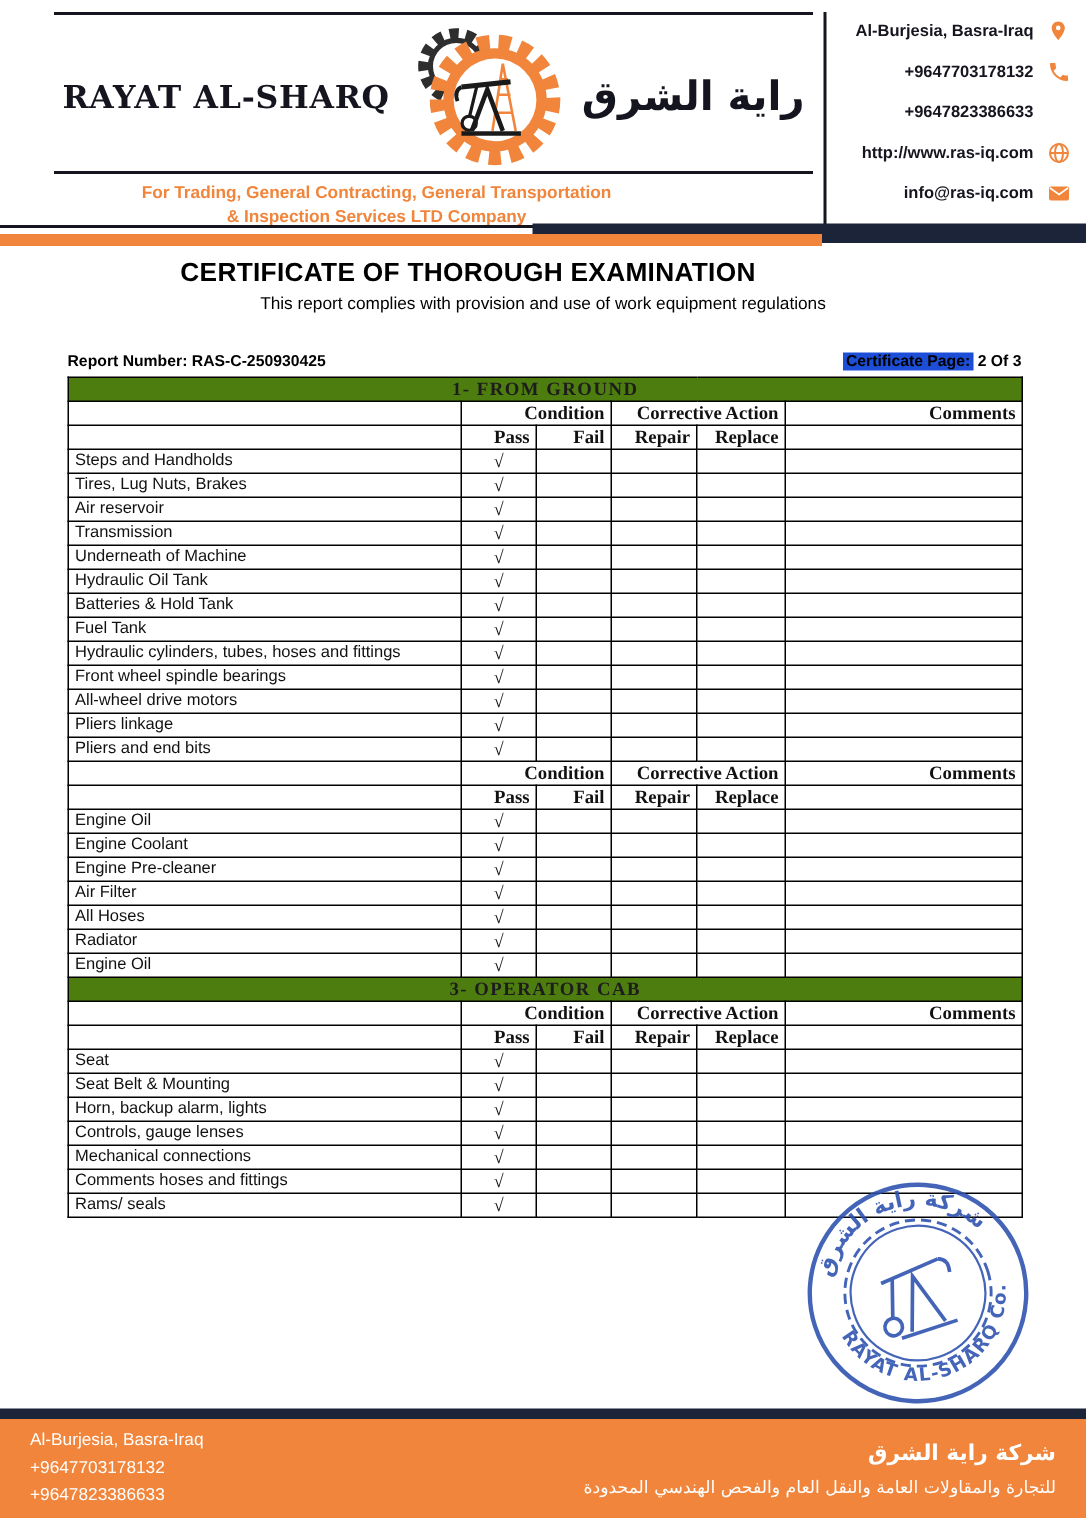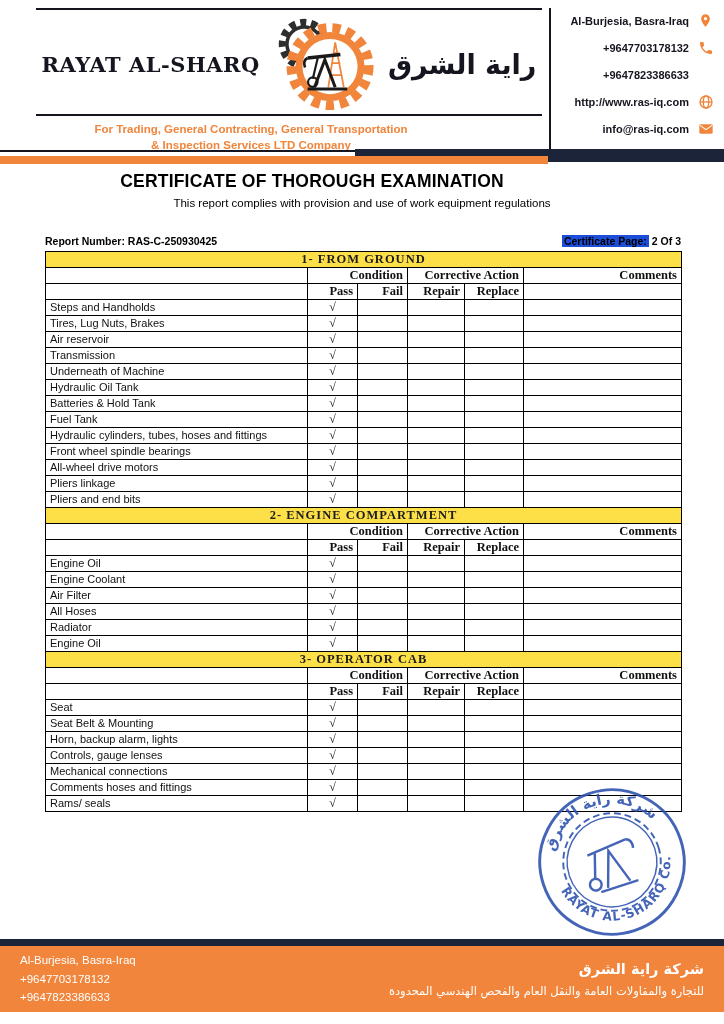--- a/index.html
+++ b/index.html
@@ -35,21 +35,21 @@
   .doc-subtitle { position:absolute; left:0; top:197px; width:724px; text-align:center; font-size:11.5px; color:#000; }
 
   
   .report-row { position:absolute; left:45px; top:235px; width:636px; display:flex; justify-content:space-between; align-items:flex-end; font-size:10.5px; font-weight:bold; color:#000; }
   .cert-label { background:#1d4ed8; padding:0 2px; }
   .cert-value { padding-left:3px; }
 
   
   .insp-table { position:absolute; left:45px; top:251px; width:636px; border-collapse:collapse; table-layout:fixed; }
   .insp-table td { border:1px solid #000; height:16px; line-height:15px; font-size:11px; padding:0 4px; overflow:hidden; white-space:nowrap; }
-  .insp-table td.section-header { background:#fde047; text-align:center; font-family:"Liberation Serif", serif; font-weight:bold; font-size:12.5px; letter-spacing:1px; color:#1d1d1d; }
+  .insp-table td.section-header { background:#4d7c0f; text-align:center; font-family:"Liberation Serif", serif; font-weight:bold; font-size:12.5px; letter-spacing:1px; color:#1d1d1d; }
   .insp-table tr.head-row td { text-align:right; font-family:"Liberation Serif", serif; font-weight:bold; font-size:12.5px; }
   .insp-table td.item { text-align:left; font-family:"Liberation Sans", sans-serif; }
   .insp-table td.mark { text-align:center; font-family:"Liberation Serif", serif; font-size:12px; font-weight:bold; }
 
   
   .stamp { position:absolute; left:534px; top:784px; width:156px; height:156px; opacity:.88; z-index:5; }
 
   
   .footer { position:absolute; left:0; bottom:12px; width:724px; }
   .footer-navy { height:7px; background:#1B2439; }
@@ -278,23 +278,20 @@
           <td class="mark" colspan="1"></td>
         </tr>
         <tr>
           <td class="item" colspan="1">Pliers and end bits</td>
           <td class="mark" colspan="1">√</td>
           <td class="mark" colspan="1"></td>
           <td class="mark" colspan="1"></td>
           <td class="mark" colspan="1"></td>
           <td class="mark" colspan="1"></td>
         </tr>
-        <tr>
-          <td class="section-header" colspan="6">2-  ENGINE COMPARTMENT</td>
-        </tr>
         <tr class="head-row">
           <td colspan="1"></td>
           <td colspan="2">Condition</td>
           <td colspan="2">Corrective Action</td>
           <td colspan="1">Comments</td>
         </tr>
         <tr class="head-row">
           <td colspan="1"></td>
           <td colspan="1">Pass</td>
           <td colspan="1">Fail</td>
@@ -305,20 +302,28 @@
         <tr>
           <td class="item" colspan="1">Engine Oil</td>
           <td class="mark" colspan="1">√</td>
           <td class="mark" colspan="1"></td>
           <td class="mark" colspan="1"></td>
           <td class="mark" colspan="1"></td>
           <td class="mark" colspan="1"></td>
         </tr>
         <tr>
           <td class="item" colspan="1">Engine Coolant</td>
+          <td class="mark" colspan="1">√</td>
+          <td class="mark" colspan="1"></td>
+          <td class="mark" colspan="1"></td>
+          <td class="mark" colspan="1"></td>
+          <td class="mark" colspan="1"></td>
+        </tr>
+        <tr>
+          <td class="item" colspan="1">Engine Pre-cleaner</td>
           <td class="mark" colspan="1">√</td>
           <td class="mark" colspan="1"></td>
           <td class="mark" colspan="1"></td>
           <td class="mark" colspan="1"></td>
           <td class="mark" colspan="1"></td>
         </tr>
         <tr>
           <td class="item" colspan="1">Air Filter</td>
           <td class="mark" colspan="1">√</td>
           <td class="mark" colspan="1"></td>

